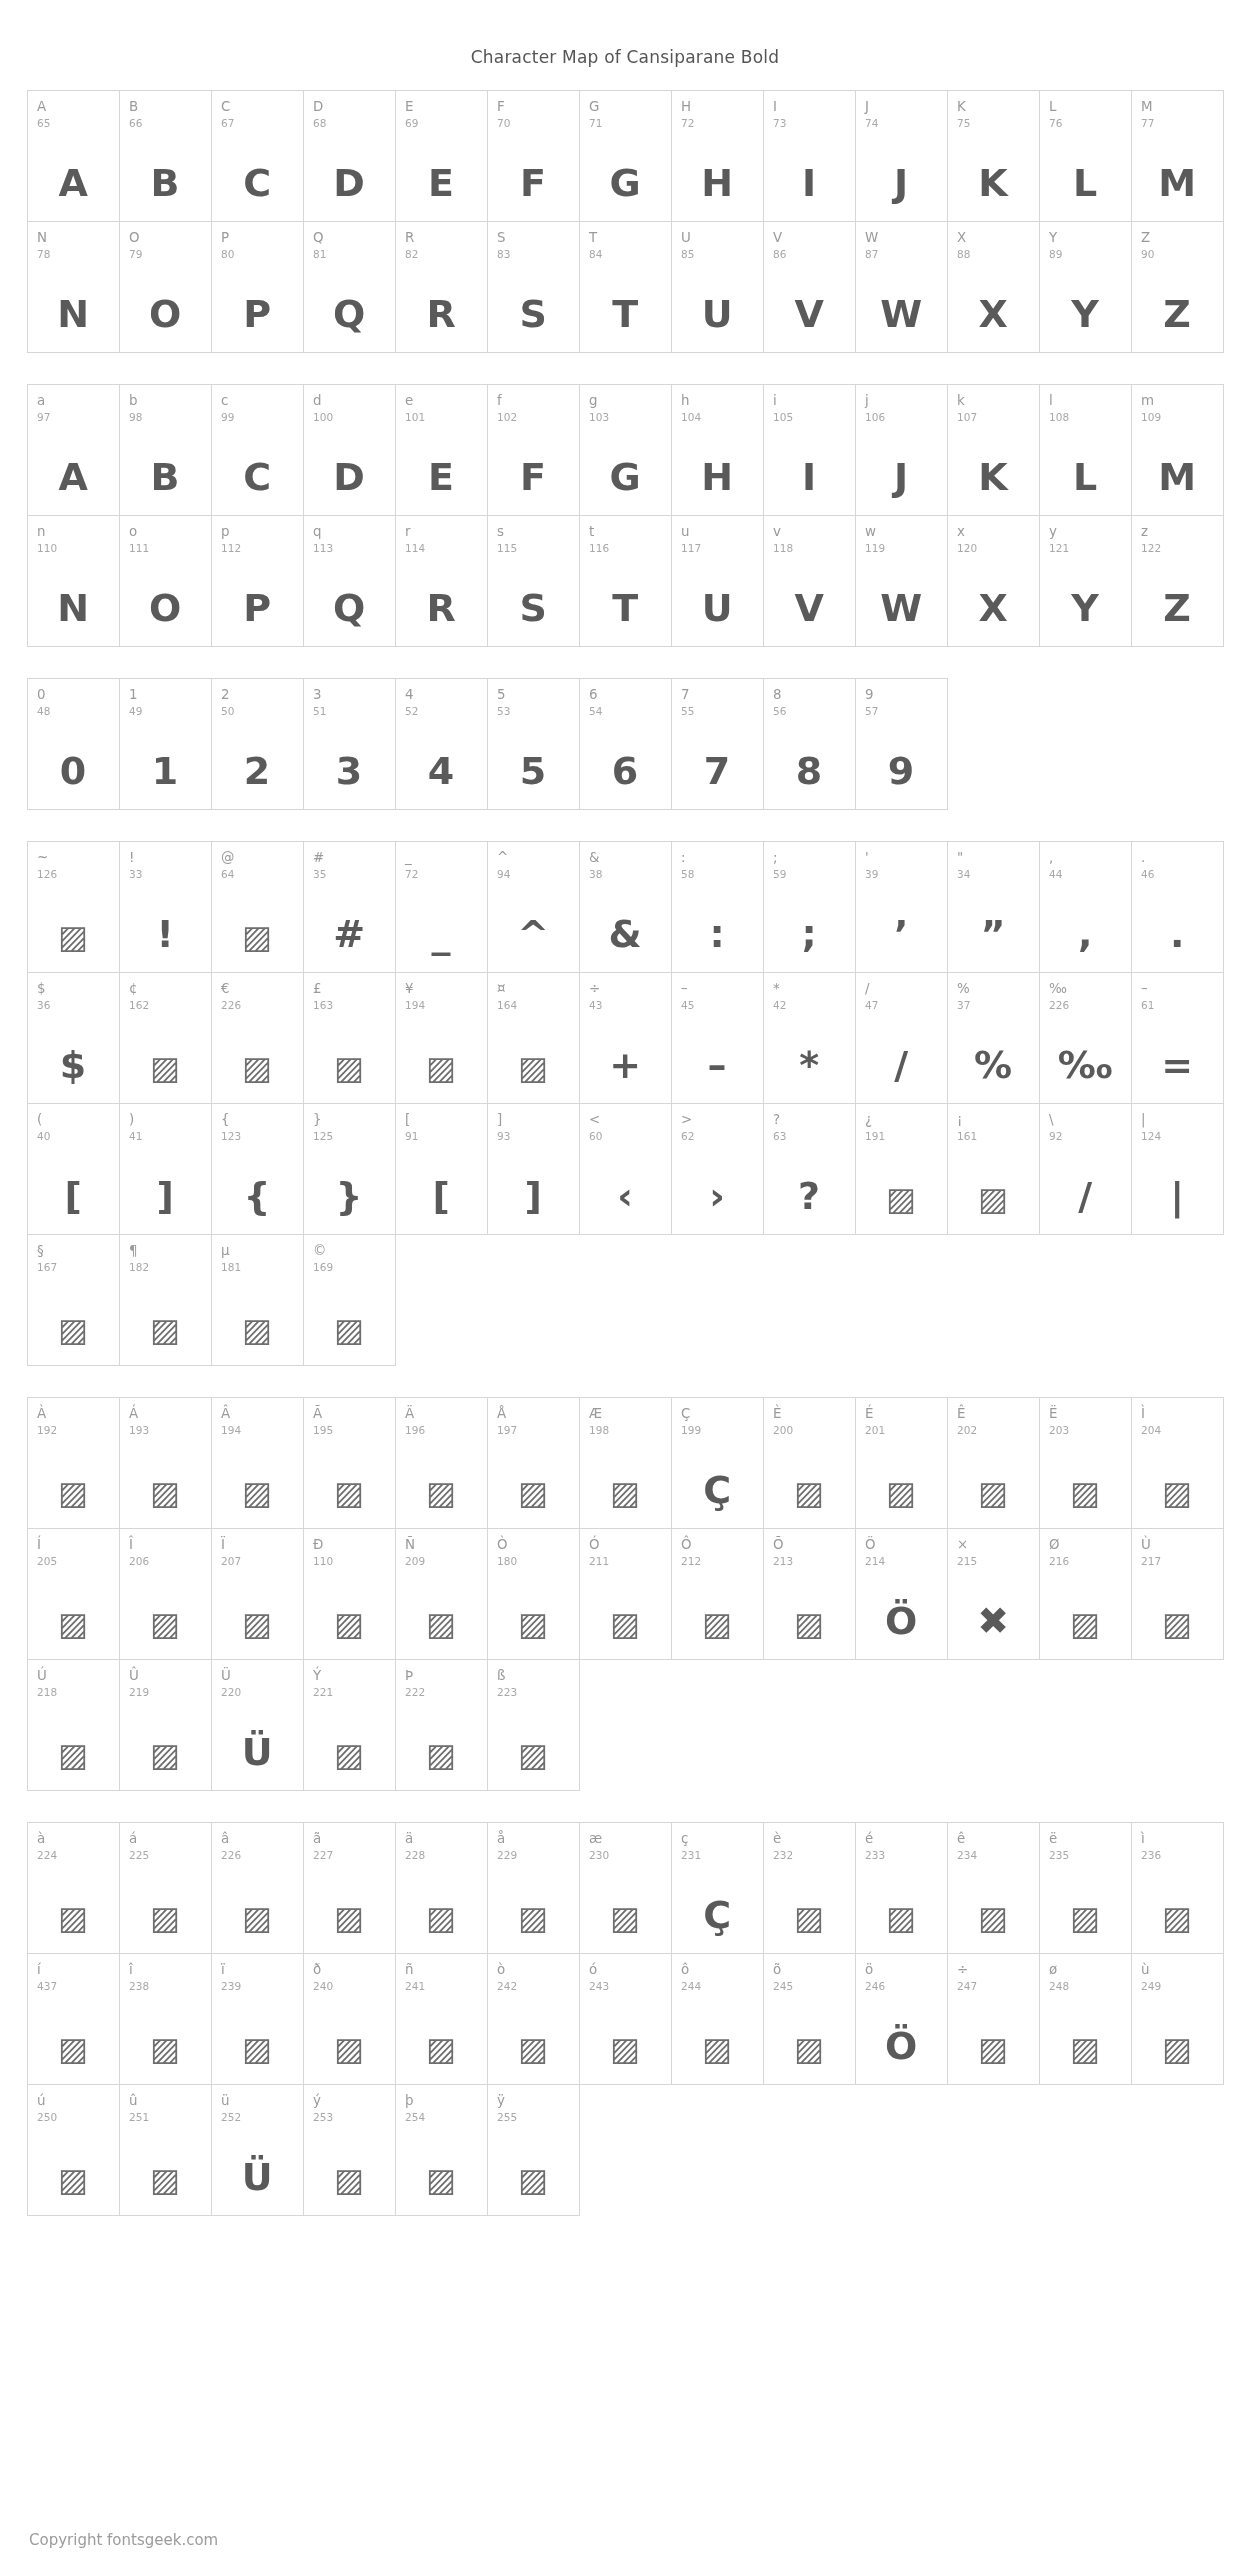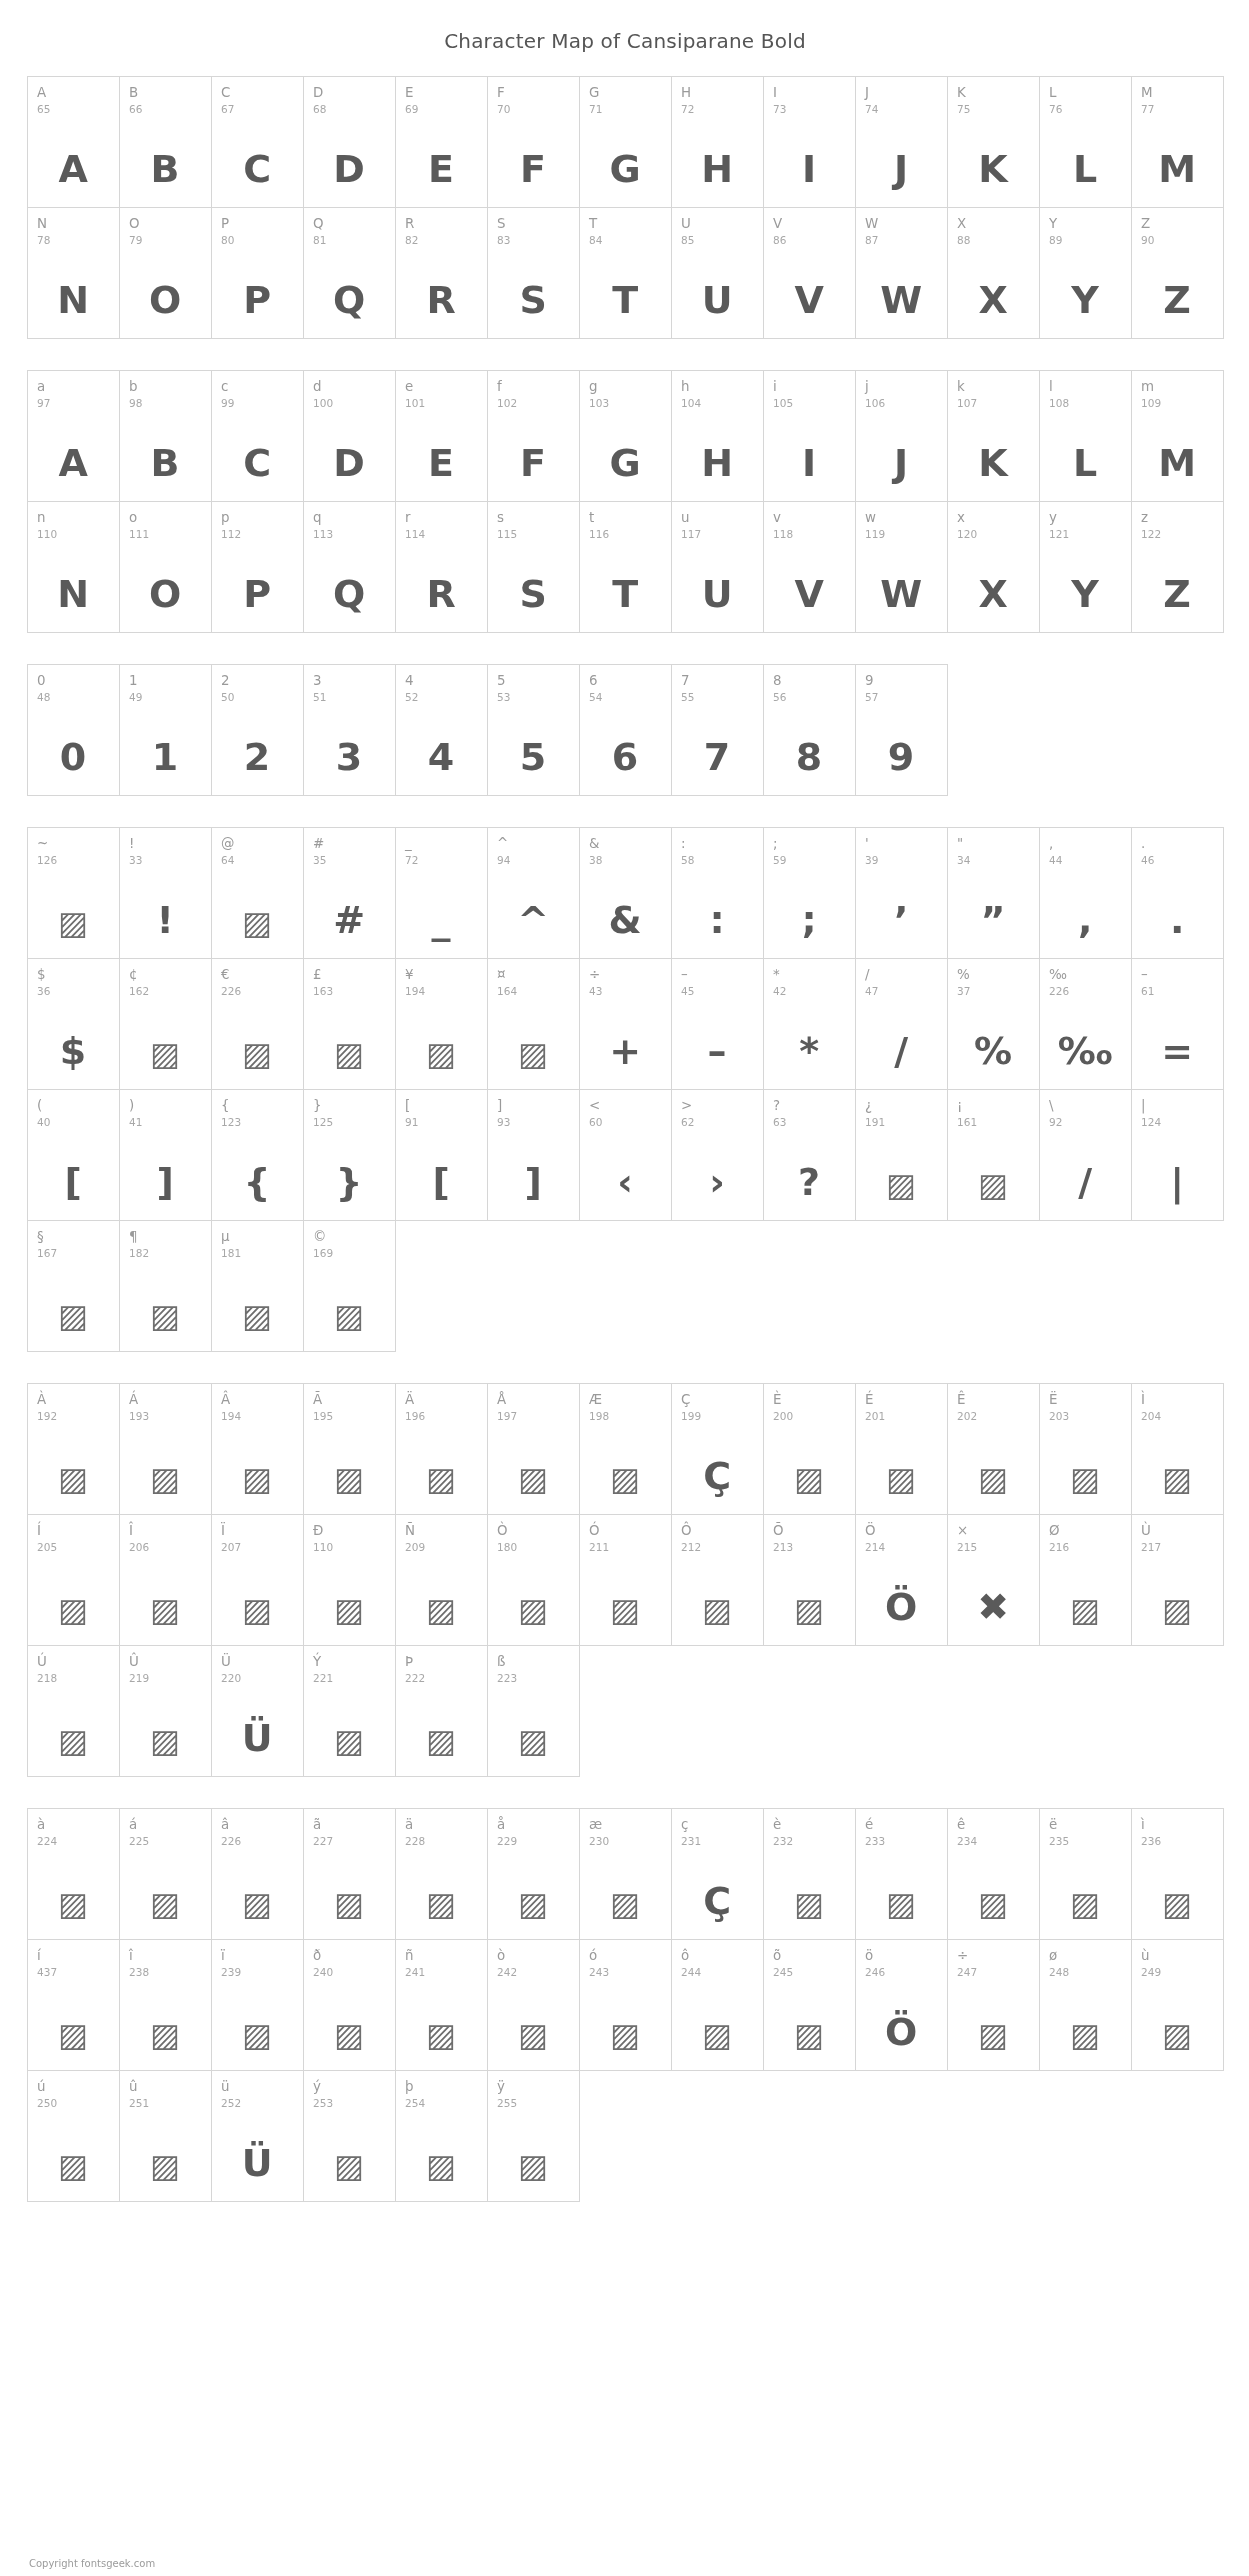--- a/index.html
+++ b/index.html
@@ -9,23 +9,23 @@
   }
   body {
     width: 1250px;
     min-height: 2576px;
     font-family: "DejaVu Sans", sans-serif;
     color: #555555;
     position: relative;
   }
   .page-title {
     text-align: center;
-    font-size: 20px;
+    font-size: 17px;
     color: #555555;
-    padding-top: 29px;
+    padding-top: 47px;
     padding-bottom: 23px;
     letter-spacing: 0.2px;
   }
   .block {
     margin: 0 auto;
     width: 1212px;
     padding-left: 7.6px;
     box-sizing: border-box;
   }
   .block + .block {
@@ -74,22 +74,22 @@
     font-family: "DejaVu Sans", sans-serif;
   }
   .cell .glyph.notdef {
     font-weight: normal;
     font-size: 32px;
     color: #6e6e6e;
   }
   .footer {
     position: absolute;
     left: 29px;
-    bottom: 7px;
-    font-size: 10px;
+    bottom: 27px;
+    font-size: 15px;
     color: #9b9b9b;
   }
 </style>
 </head>
 <body>
 
 <div class="page-title">Character Map of Cansiparane Bold</div>
 
 <div id="charmap">
     <div class="block">

